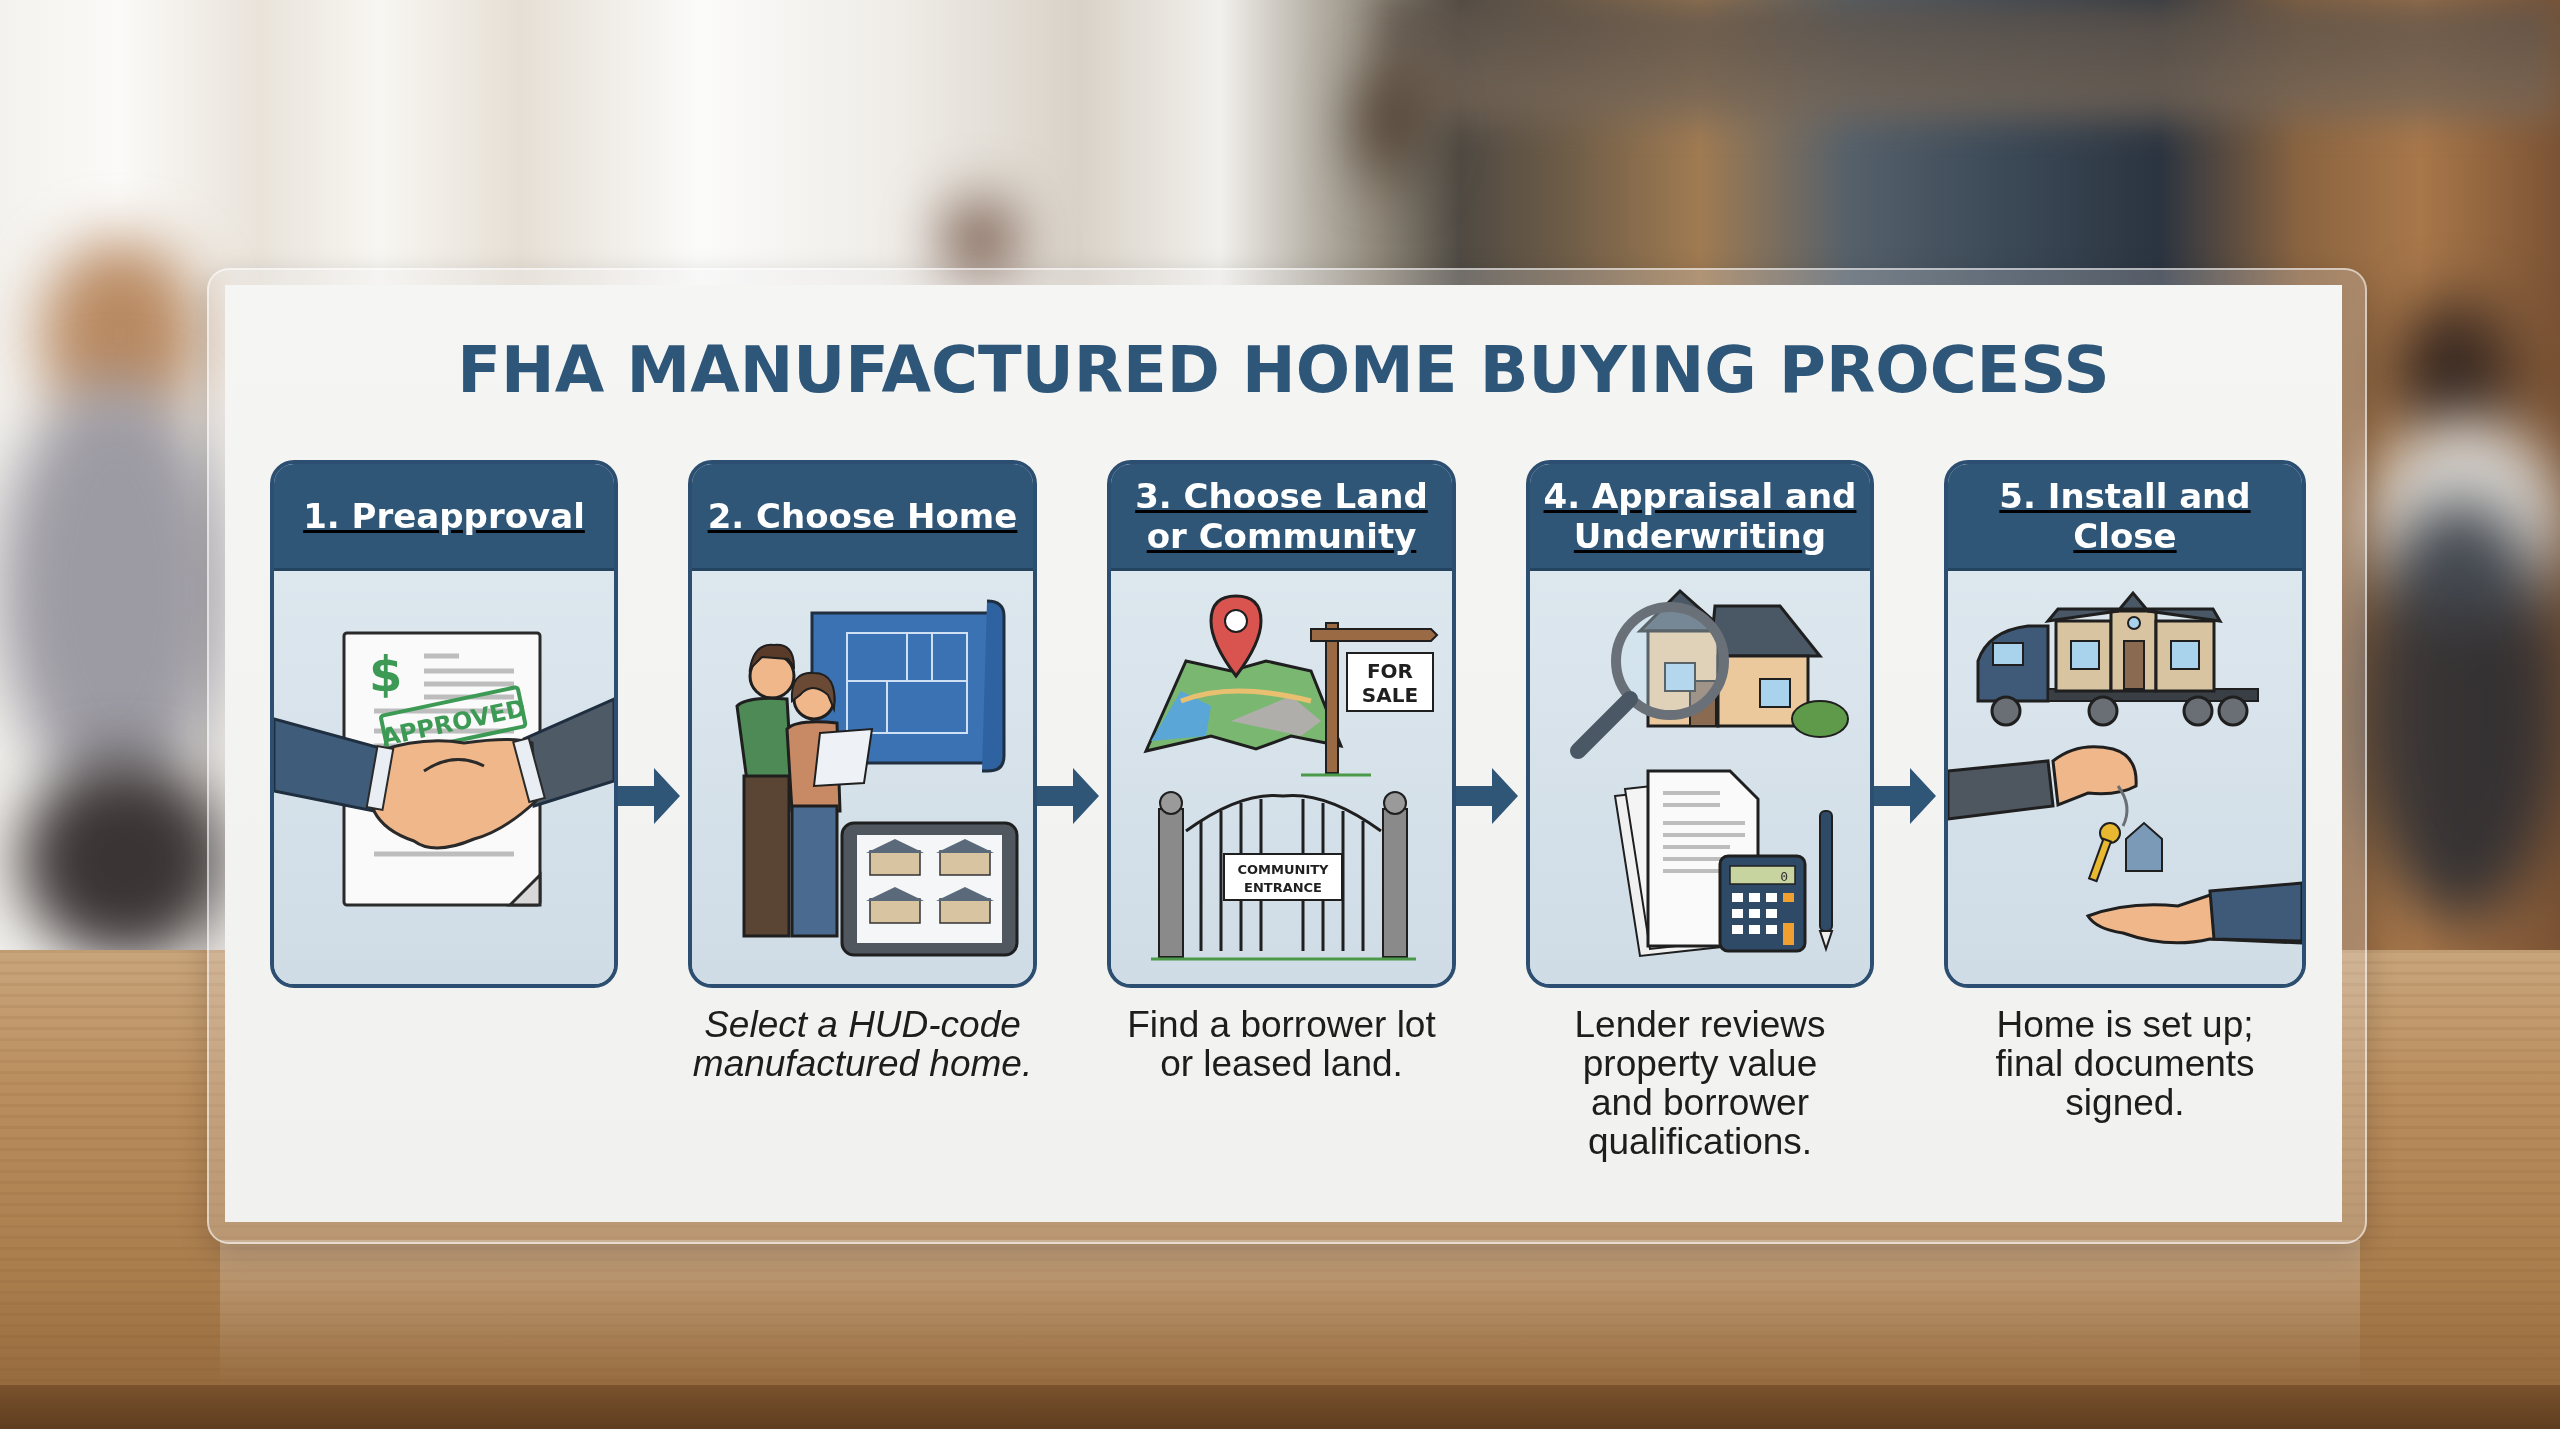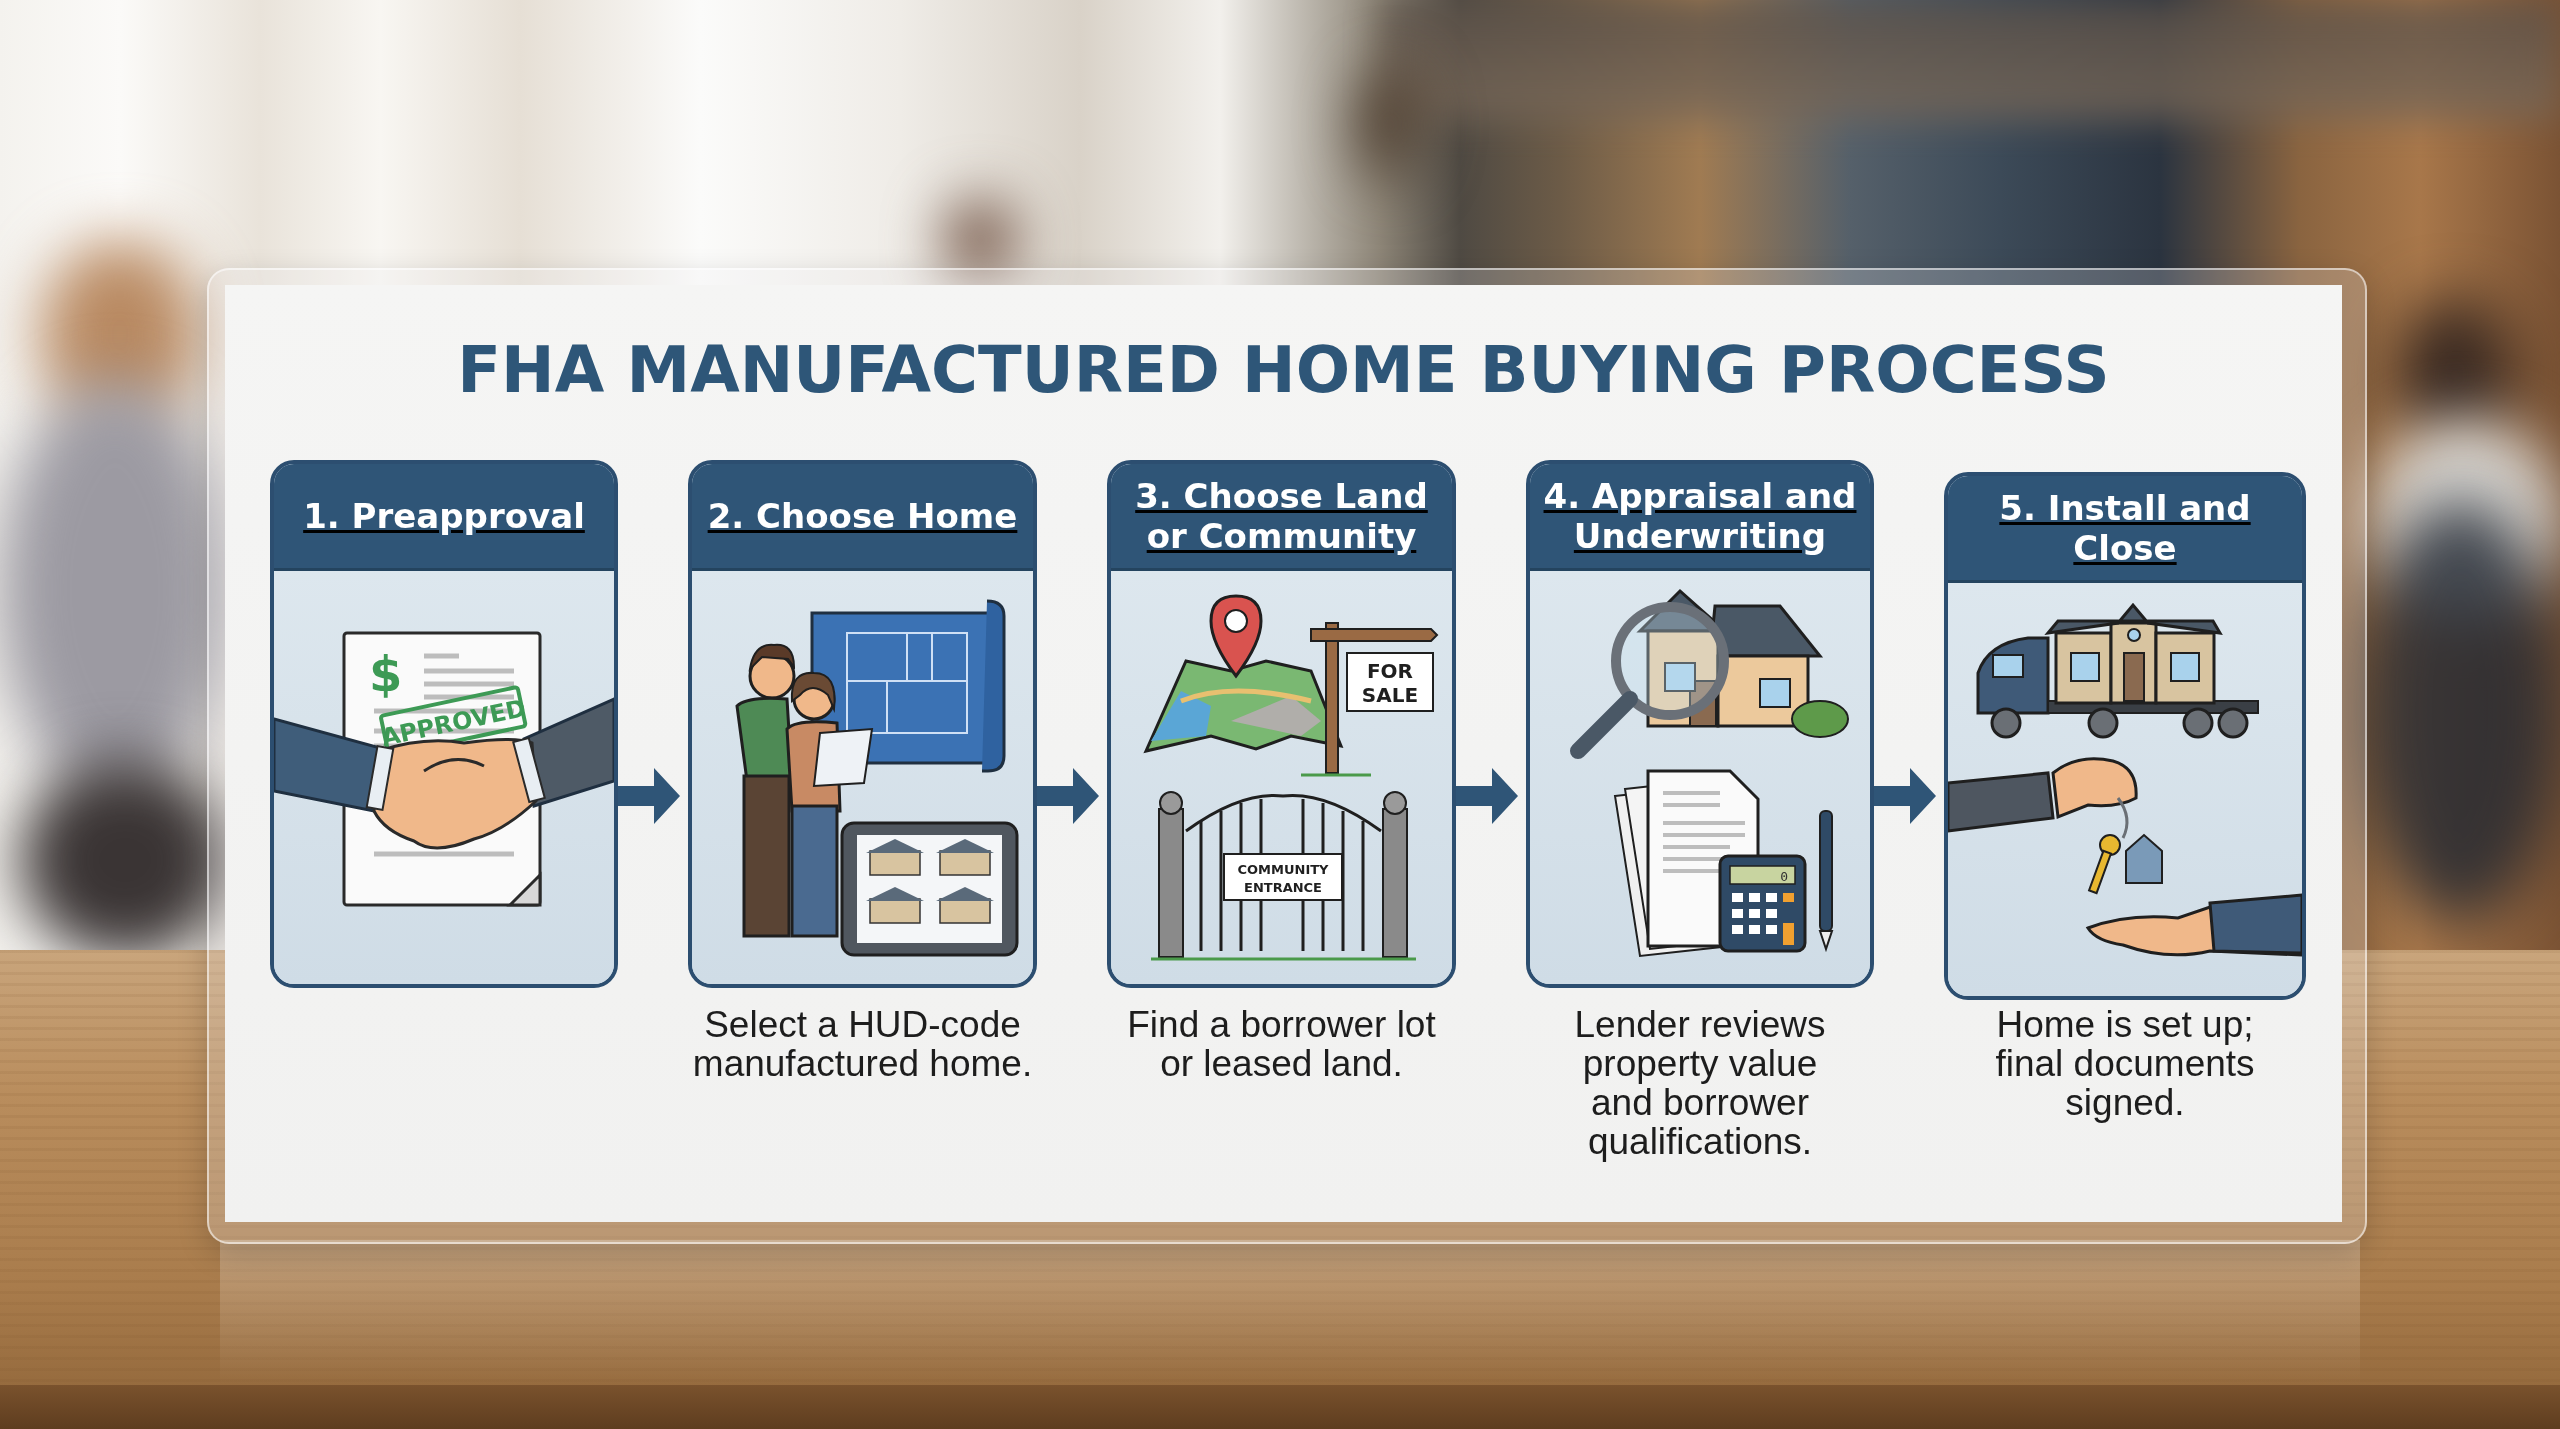--- a/index.html
+++ b/index.html
@@ -293,21 +293,21 @@
           <rect x="290" y="240" width="12" height="120" rx="5" fill="#2f4a66" stroke="#1f1f1f" stroke-width="2"></rect>
           <path d="M290 360 L296 378 L302 360 Z" fill="#eee" stroke="#1f1f1f" stroke-width="2"></path>
         </g>
       </svg>
     </div>
   </div>
   <svg class="arrow" style="left:1649px;" viewBox="0 0 62 56">
     <path d="M0 18 H36 V0 L62 28 L36 56 V38 H0 Z" fill="#2f5577"></path>
   </svg>
 
-  <div class="step" style="left:1719px;width:362px;margin-top:12px;">
+  <div class="step" style="left:1719px;width:362px;">
     <div class="step-head">5. Install and Close</div>
     <div class="step-body">
       <svg viewBox="0 0 354 413">
         <g>
           <path d="M30 90 Q40 60 80 55 L100 55 L100 130 L30 130 Z" fill="#3f5a78" stroke="#1f1f1f" stroke-width="3"></path>
           <rect x="45" y="72" width="30" height="22" fill="#a9d2ec" stroke="#1f1f1f" stroke-width="2"></rect>
           <rect x="100" y="118" width="210" height="12" fill="#3a3f45" stroke="#1f1f1f" stroke-width="2"></rect>
           <rect x="108" y="50" width="55" height="70" fill="#d8c4a0" stroke="#1f1f1f" stroke-width="3"></rect>
           <rect x="163" y="40" width="45" height="80" fill="#d8c4a0" stroke="#1f1f1f" stroke-width="3"></rect>
           <rect x="208" y="50" width="58" height="70" fill="#d8c4a0" stroke="#1f1f1f" stroke-width="3"></rect>
@@ -330,21 +330,21 @@
           <circle cx="162" cy="262" r="10" fill="#e8b830" stroke="#1f1f1f" stroke-width="2"></circle>
           <rect x="148" y="268" width="8" height="42" fill="#e8b830" stroke="#1f1f1f" stroke-width="2" transform="rotate(20 152 289)"></rect>
           <path d="M178 268 L196 252 L214 268 L214 300 L178 300 Z" fill="#7a9ab8" stroke="#1f1f1f" stroke-width="2"></path>
           <path d="M140 345 Q180 330 230 335 L268 322 L354 318 L354 372 L262 368 Q220 378 175 362 Q148 358 140 345 Z" fill="#f0b88a" stroke="#1f1f1f" stroke-width="3"></path>
           <path d="M262 320 L354 312 L354 370 L266 368 Z" fill="#3f5a78" stroke="#1f1f1f" stroke-width="3"></path>
         </g>
       </svg>
     </div>
   </div>
 
-  <div class="desc" style="left:443px;width:389px;">
+  <div class="desc" style="left:443px;width:389px;font-style:italic;">
     <div>Select a HUD-code</div>
     <div>manufactured home.</div>
   </div>
   <div class="desc" style="left:882px;width:349px;">
     <div>Find a borrower lot</div>
     <div>or leased land.</div>
   </div>
   <div class="desc" style="left:1301px;width:348px;">
     <div>Lender reviews</div>
     <div>property value</div>

